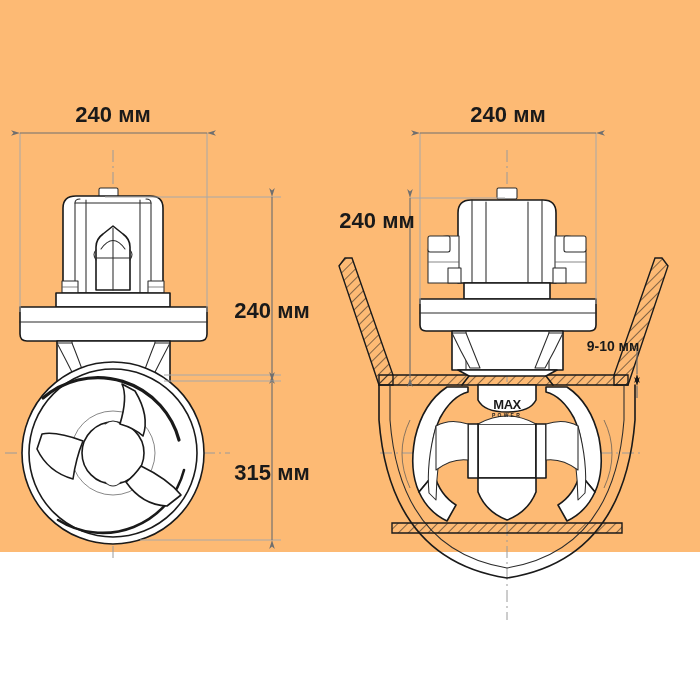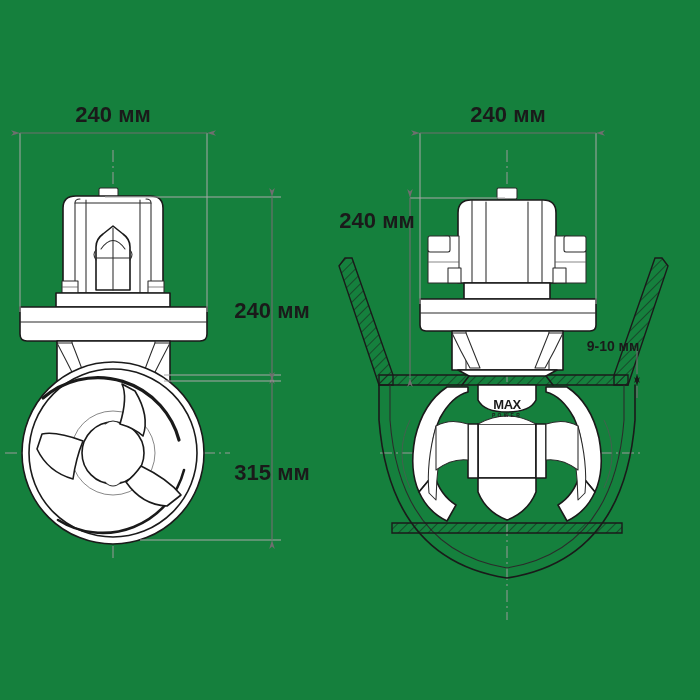--- a/index.html
+++ b/index.html
@@ -10,22 +10,22 @@
   }
   body {
     width: 700px;
     height: 700px;
     overflow: hidden;
     font-family: "Liberation Sans", sans-serif;
   }
   #drawing-root {
     position: relative;
     width: 700px;
-    height: 700px;
-    background: #15803d;
+    height: 552px;
+    background: #fdba74;
   }
   svg.canvas {
     position: absolute;
     top: 0;
     left: 0;
     width: 700px;
     height: 700px;
     display: block;
   }
   .dim-text {

